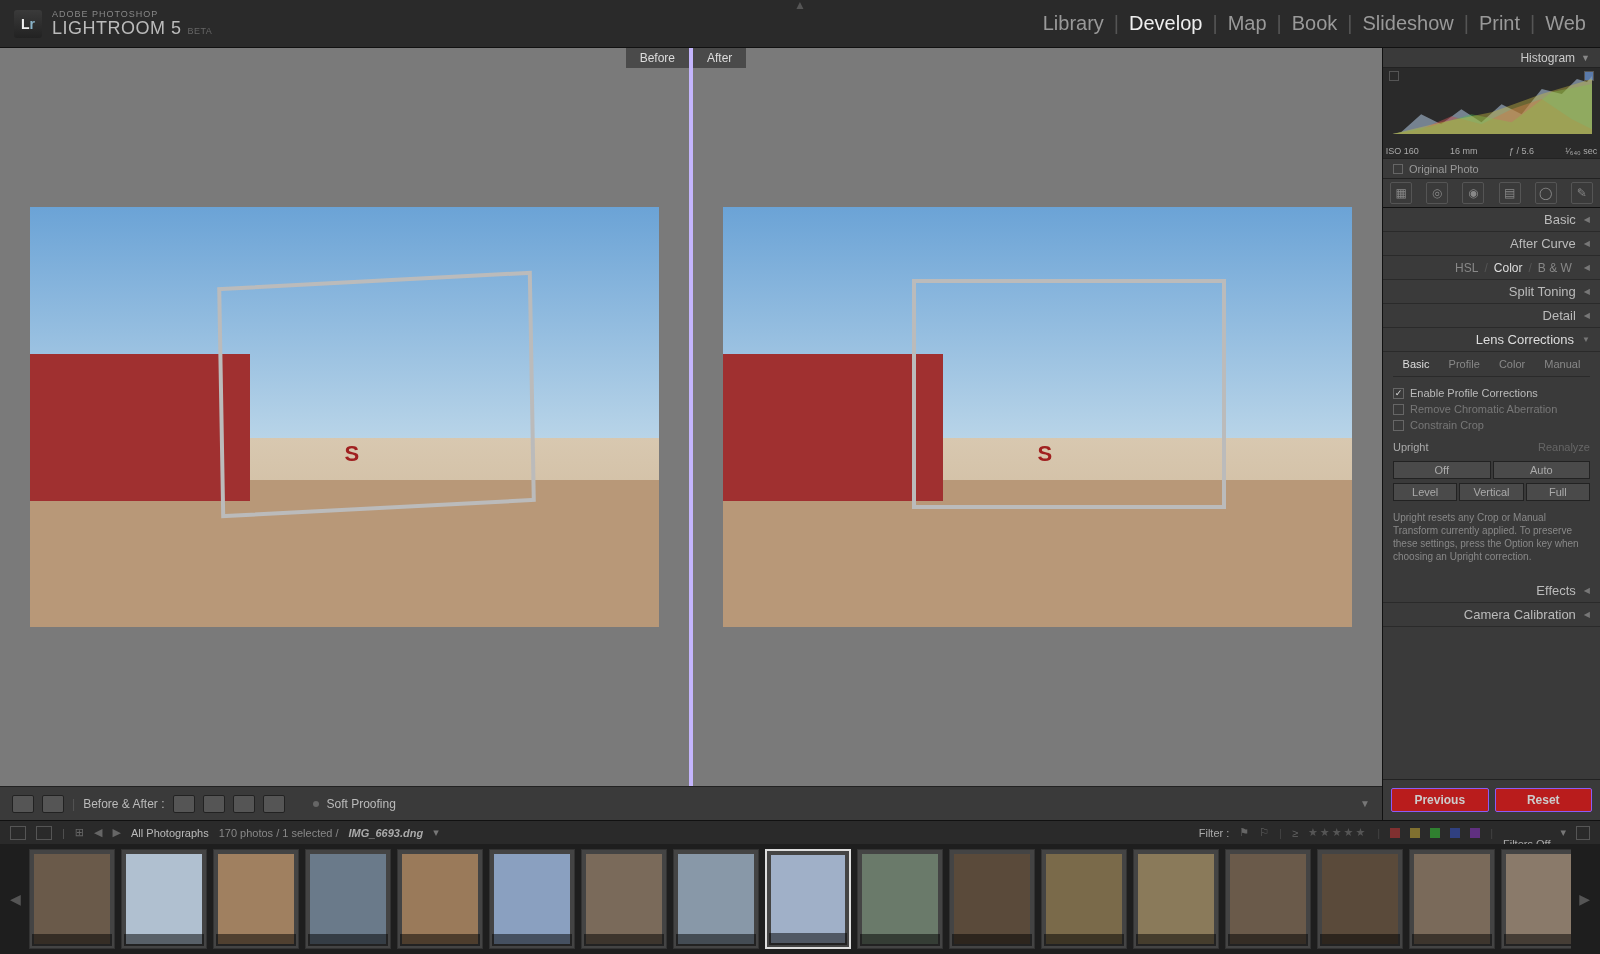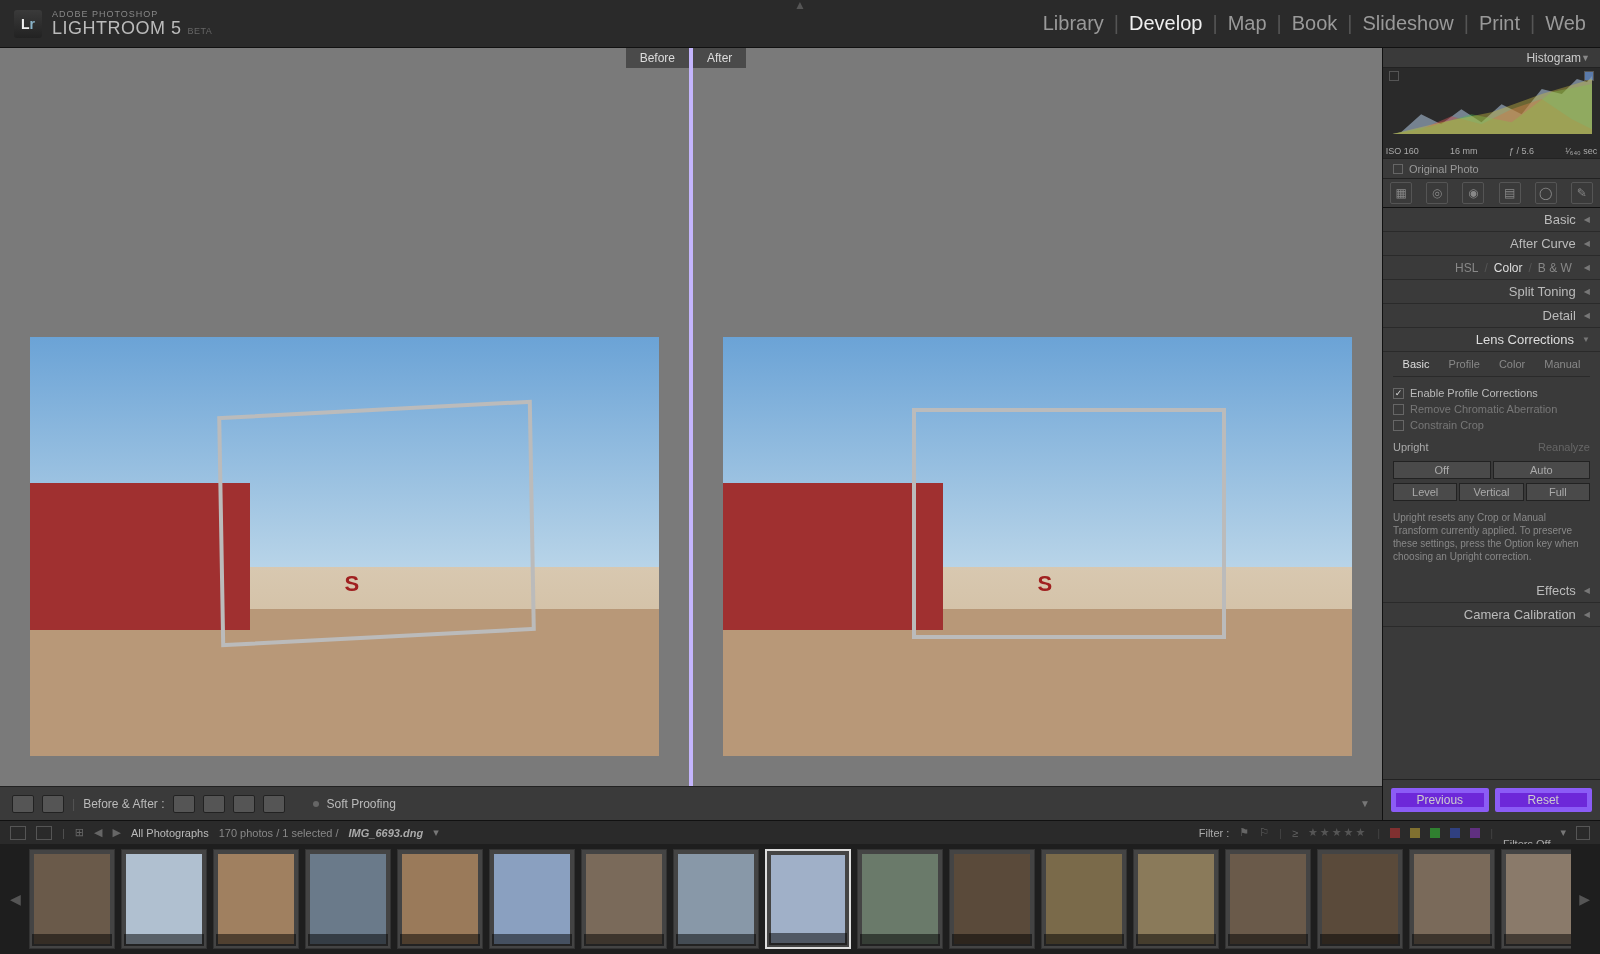--- a/index.html
+++ b/index.html
@@ -17,21 +17,21 @@
 .modules { margin-left:auto; display:flex; gap:10px; font-size:20px; align-items:center;}
 .modules span{ color:#999; cursor:pointer; }
 .modules span.active{ color:#eee; }
 .modules .sep{ color:#555; }
 .collapse-arr{ position:absolute; top:-2px; left:50%; transform:translateX(-50%); color:#555; font-size:12px;}
 
 
 .main { flex:1; display:flex; min-height:0; }
 .canvas-area { flex:1; display:flex; flex-direction:column; background:#7a7a7a; }
 .compare { flex:1; display:flex; }
-.pane { flex:1; position:relative; display:flex; align-items:flex-end; justify-content:center; padding:30px; }
+.pane { flex:1; position:relative; display:flex; align-items:center; justify-content:center; padding:30px; }
 .pane + .pane { border-left:4px solid #c4b5fd; }
 .pane-label { position:absolute; top:0; right:0; background:#4a4a4a; color:#ddd; padding:3px 14px; font-size:12px; }
 .pane:nth-child(2) .pane-label{ left:0; right:auto; }
 .photo { width:100%; aspect-ratio:3/2; background:#c8d8e8; position:relative; overflow:hidden; }
 
 
 .sky{position:absolute;inset:0;background:linear-gradient(to bottom,#6ba3d6 0%,#b8d4e8 55%,#d8c8b0 55%,#c8b090 100%);}
 .barn{position:absolute;left:0;bottom:30%;width:35%;height:35%;background:#a03030;}
 .ground{position:absolute;left:0;right:0;bottom:0;height:35%;background:#b89878;}
 .gate{position:absolute;left:30%;bottom:28%;width:50%;height:55%;border:4px solid #bbb;}
@@ -40,21 +40,21 @@
 
 
 .sec-toolbar{ height:34px; background:#3a3a3a; display:flex; align-items:center; padding:0 12px; gap:8px; border-top:1px solid #222; color:#bbb; font-size:12px;}
 .sec-toolbar .btn-box{ width:22px; height:18px; background:#555; border:1px solid #222; border-radius:2px;}
 .sec-toolbar .spacer{ flex:1; }
 .sec-toolbar .dot{ width:6px;height:6px;background:#666;border-radius:50%;}
 .sec-toolbar .arr{color:#777; font-size:10px;}
 
 
 .right-panel { width:218px; background:#3a3a3a; display:flex; flex-direction:column; overflow:hidden; border-left:1px solid #111;}
-.panel-header{ height:20px; background:#3a3a3a; display:flex; align-items:center; justify-content:flex-end; padding:0 10px; color:#ccc; font-size:12px; border-bottom:1px solid #222; }
+.panel-header{ height:20px; background:#3a3a3a; display:flex; align-items:center; justify-content:flex-end; padding:0 10px; color:#ccc; font-size:12px; border-bottom:1px solid #222; gap:6px;}
 .panel-header .tri{ color:#888; font-size:9px;}
 .histogram{ height:90px; background:#2a2a2a; margin:0; position:relative;}
 .histo-svg{position:absolute; left:8px; right:8px; bottom:14px; top:6px;}
 .histo-info{ position:absolute; bottom:2px; left:0; right:0; display:flex; justify-content:space-around; font-size:9px; color:#aaa;gap:26px;}
 .histo-warn{position:absolute;top:3px;width:10px;height:10px;border:1px solid #555;}
 .histo-warn.l{left:6px;} .histo-warn.r{right:6px;background:#5a7aaa;}
 .orig-row{ height:20px; display:flex; align-items:center; padding:0 10px; gap:6px; color:#999; font-size:11px; border-top:1px solid #222;}
 .orig-row .cb{ width:10px;height:10px;border:1px solid #666;}
 .tool-strip{ height:30px; display:flex; align-items:center; justify-content:space-around; border-top:1px solid #222; border-bottom:1px solid #111;}
 .tool-strip .t{ width:22px;height:22px; border:1px solid #555; border-radius:2px; display:flex;align-items:center;justify-content:center; color:#888; font-size:12px;}
@@ -71,21 +71,21 @@
 .chk-row{ display:flex; align-items:center; gap:6px; padding:2px 0; color:#bbb;}
 .chk-row .cb{ width:11px;height:11px;border:1px solid #666; display:flex;align-items:center;justify-content:center; font-size:9px; color:#ddd;}
 .chk-row.dim{color:#777;}
 .upright-row{ display:flex; justify-content:space-between; padding:8px 0 4px; color:#aaa;}
 .upright-row .reanalyze{color:#666;}
 .btn-grid{ display:grid; grid-template-columns:1fr 1fr; gap:2px; margin:4px 0;}
 .btn-grid .b{ background:#4a4a4a; border:1px solid #222; height:18px; display:flex;align-items:center;justify-content:center; color:#aaa; font-size:11px; cursor:pointer;}
 .btn-grid.three{grid-template-columns:1fr 1fr 1fr;}
 .help-text{ font-size:10px; color:#888; line-height:1.3; padding:6px 0;}
 .bottom-btns{ display:flex; gap:6px; padding:8px; border-top:1px solid #222;}
-.bottom-btns .b{ flex:1; height:24px; background:#6d28d9; border:5px solid #8b5cf6; border-radius:2px; display:flex;align-items:center;justify-content:center; color:#ccc; font-size:12px; cursor:pointer;}
+.bottom-btns .b{ flex:1; height:24px; background:#b91c1c; border:1px solid #8b5cf6; border-radius:2px; display:flex;align-items:center;justify-content:center; color:#ccc; font-size:12px; cursor:pointer;font-weight:bold;}
 
 
 .film-bar{ height:24px; background:#2a2a2a; display:flex; align-items:center; padding:0 10px; gap:10px; color:#aaa; font-size:11px; border-top:1px solid #111;}
 .film-bar .ico{ width:16px;height:14px;border:1px solid #555;}
 .film-bar .nav-arr{color:#666; cursor:pointer;}
 .film-bar .crumb{ color:#bbb;}
 .film-bar .fname{ font-style:italic; font-weight:bold;}
 .film-bar .spacer{flex:1;}
 .film-bar .stars{letter-spacing:2px; color:#555;}
 .film-bar .filter-off{color:#aaa;margin-top:23px;}

